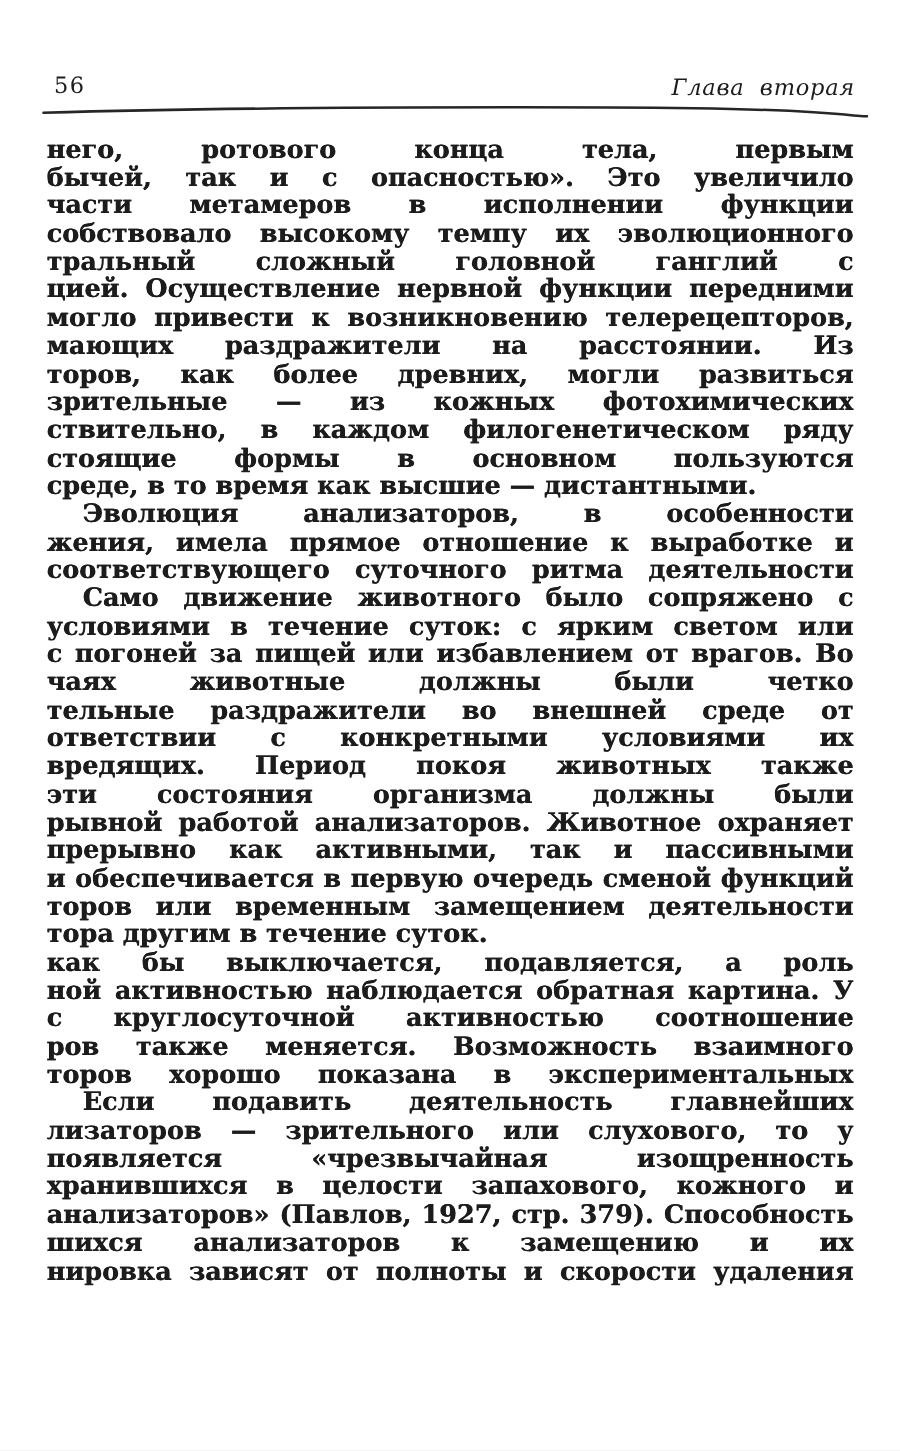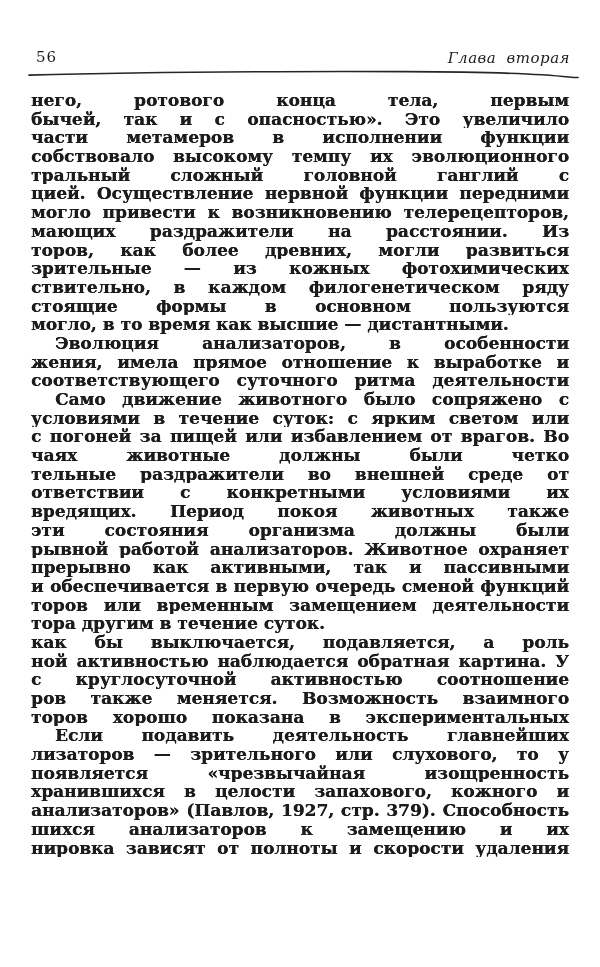--- a/index.html
+++ b/index.html
@@ -85,21 +85,21 @@
       <div class="line">части метамеров в исполнении функции сигнализации, спо-</div>
       <div class="line">собствовало высокому темпу их эволюционного развития в цен-</div>
       <div class="line">тральный сложный головной ганглий с замыкательной функ-</div>
       <div class="line">цией. Осуществление нервной функции передними метамерами</div>
       <div class="line">могло привести к возникновению телерецепторов, восприни-</div>
       <div class="line">мающих раздражители на расстоянии. Из контактных рецеп-</div>
       <div class="line">торов, как более древних, могли развиться дистантные:</div>
       <div class="line">зрительные — из кожных фотохимических рецепторов. Дей-</div>
       <div class="line">ствительно, в каждом филогенетическом ряду наиболее низко</div>
       <div class="line">стоящие формы в основном пользуются контактными рецепто-</div>
-      <div class="line last-left">могло, в то время как высшие — дистантными.</div>
+      <div class="line last-left">среде, в то время как высшие — дистантными.</div>
       <div class="line indent">Эволюция анализаторов, в особенности анализатора дви-</div>
       <div class="line">жения, имела прямое отношение к выработке и становлению</div>
       <div class="line">соответствующего суточного ритма деятельности животного.</div>
       <div class="line indent">Само движение животного было сопряжено с определенными</div>
       <div class="line">условиями в течение суток: с ярким светом или темнотой,</div>
       <div class="line">с погоней за пищей или избавлением от врагов. Во всех слу-</div>
       <div class="line">чаях животные должны были четко дифференцировать положи-</div>
       <div class="line">тельные раздражители во внешней среде от отрицательных,</div>
       <div class="line">ответствии с конкретными условиями их существования. Все</div>
       <div class="line">вредящих. Период покоя животных также закреплялся в со-</div>

